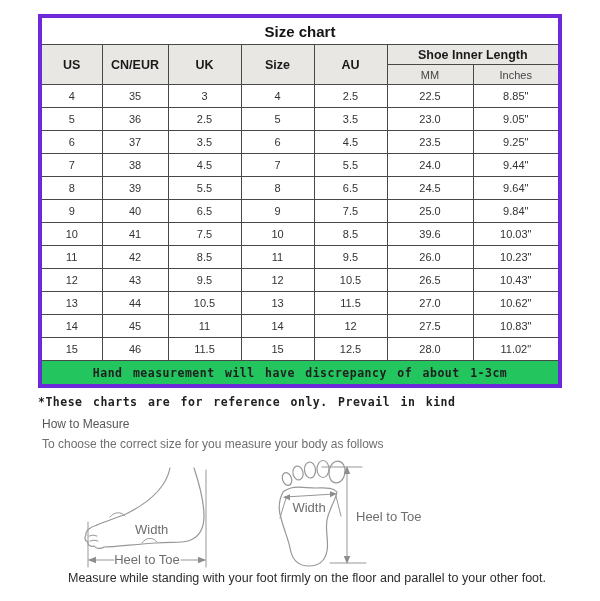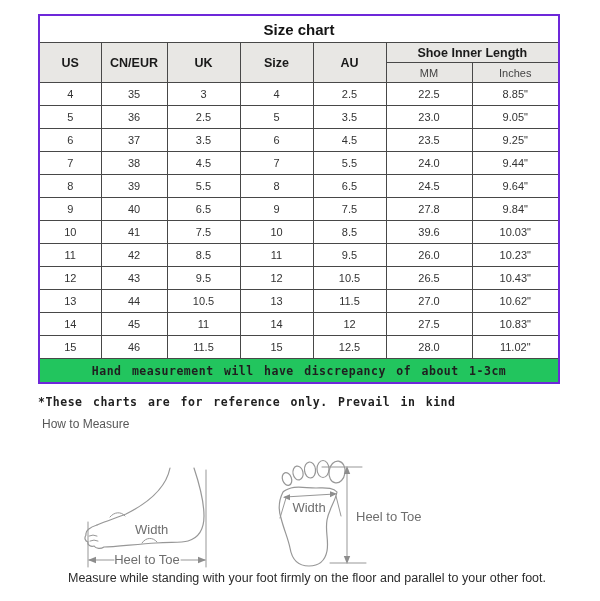--- a/index.html
+++ b/index.html
@@ -5,21 +5,21 @@
   html,body { margin:0; padding:0; background:#ffffff; }
   .page {
     position:relative; width:600px; height:601px; background:#ffffff;
     font-family:"Liberation Sans", sans-serif; overflow:hidden;
   }
 
   
   table.size-chart {
     position:absolute; left:38px; top:14px; width:522px;
     border-collapse:collapse; table-layout:fixed;
-    border:2px solid #6d28d9;
+    border:4px solid #6d28d9;
   }
   table.size-chart td, table.size-chart th {
     border:1px solid #484848; text-align:center; vertical-align:middle;
     padding:0; color:#333333; font-size:11px; font-weight:normal;
   }
   tr.title-row td {
     height:26px; font-size:15px; font-weight:bold; color:#141414; background:#ffffff;
   }
   tr.head-row th, tr.subhead-row th { background:#e8e7e4; }
   tr.head-row th {
@@ -141,21 +141,21 @@
           <td>6.5</td>
           <td>24.5</td>
           <td>9.64"</td>
     </tr>
     <tr class="data-row">
       <td>9</td>
           <td>40</td>
           <td>6.5</td>
           <td>9</td>
           <td>7.5</td>
-          <td>27.8</td>
+          <td>25.0</td>
           <td>9.84"</td>
     </tr>
     <tr class="data-row">
       <td>10</td>
           <td>41</td>
           <td>7.5</td>
           <td>10</td>
           <td>8.5</td>
           <td>39.6</td>
           <td>10.03"</td>
@@ -207,20 +207,21 @@
     </tr>
 
     <tr class="footer-row">
       <td colspan="7">Hand measurement will have discrepancy of about 1-3cm</td>
     </tr>
   </tbody>
     </table>
 
   <div class="ref-note">*These charts are for reference only. Prevail in kind</div>
   <div class="howto-heading">How to Measure</div>
+  <div class="howto-sub">To choose the correct size for you measure your body as follows</div>
 
   <svg class="diagram-svg" width="450" height="124" viewBox="0 0 450 124">
 
     <g>
       <path d="M 90 18 C 86 38, 68 53, 46 64 C 36 68, 26 71, 17 75"></path>
       <path d="M 17 75 C 10 77, 5 81, 6 85 C 4 88, 5 91, 8 92 C 7 95, 11 97, 14 96 C 16 99, 21 99, 24 97 C 34 97, 58 94, 76 93 C 92 92, 101 93, 108 91 C 118 88, 124 80, 124 66 C 124 49, 119 33, 114 18"></path>
       <path class="thin" d="M 30 67 C 34 62, 41 61, 45 66"></path>
       <path class="thin" d="M 62 93 C 66 87, 73 87, 77 92"></path>
       <path class="thin" d="M 9 86 q 4 -2 8 0"></path>
       <path class="thin" d="M 10 91 q 4 -2 8 0"></path>

